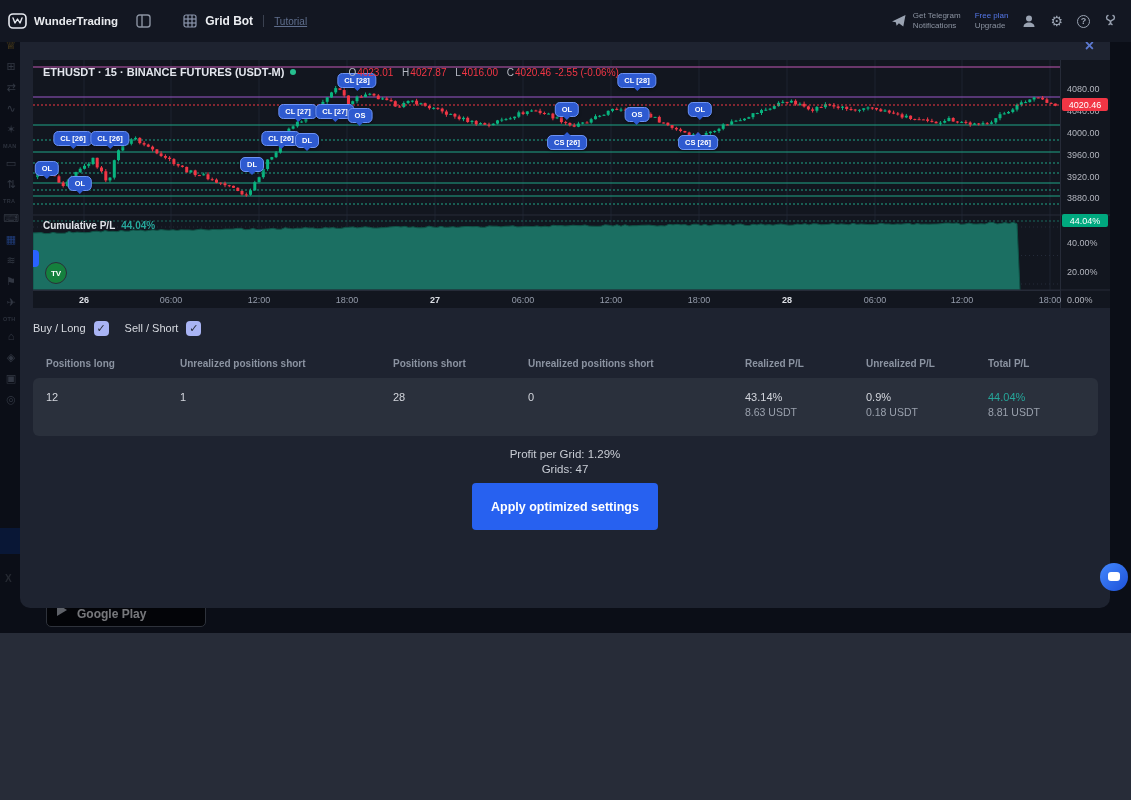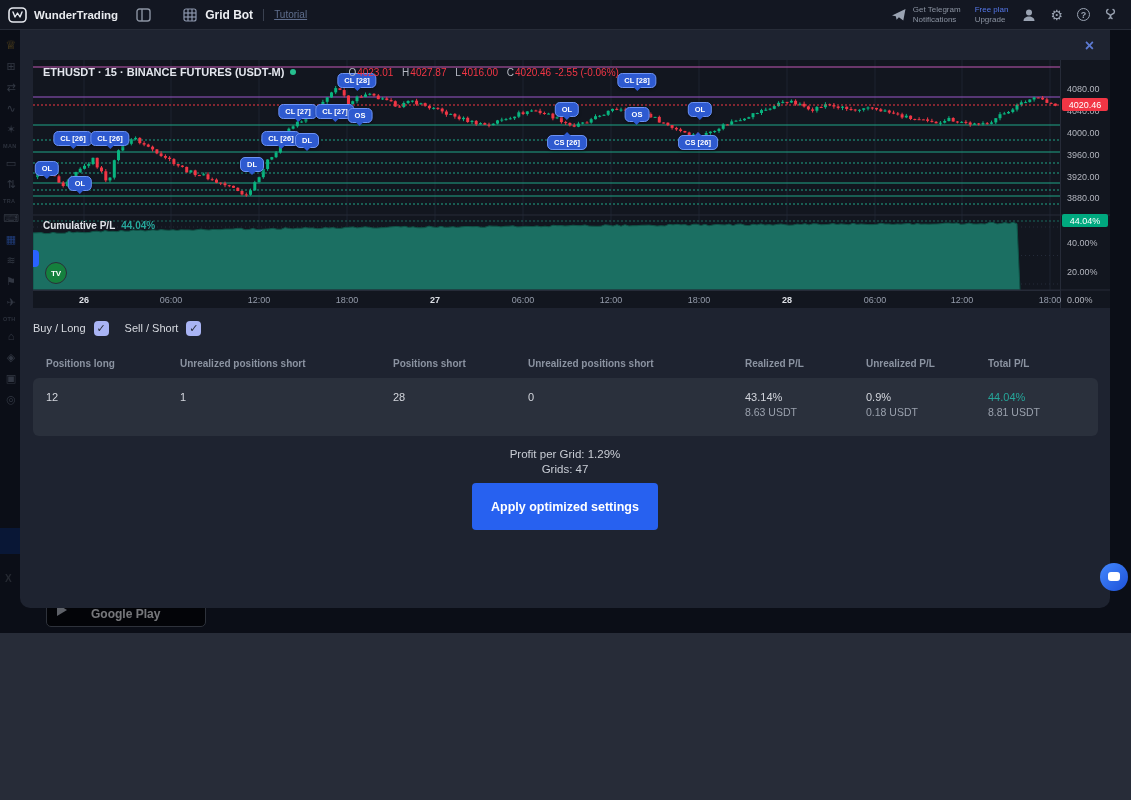--- a/index.html
+++ b/index.html
@@ -1,20 +1,20 @@
 <!DOCTYPE html>
 <html><head>
 <meta charset="utf-8">
 <style>
 *{margin:0;padding:0;box-sizing:border-box;}
 html,body{width:1131px;height:800px;overflow:hidden;}
 body{background:#272c38;font-family:"Liberation Sans","DejaVu Sans",sans-serif;position:relative;color:#d1d4dc;}
 
 
-.topbar{position:absolute;top:0;left:0;width:1131px;height:29px;background:#131722;display:flex;align-items:center;z-index:6;}
+.topbar{position:absolute;top:0;left:0;width:1131px;height:42px;background:#131722;display:flex;align-items:center;z-index:6;}
 .logo{margin-left:8px;}
 .brand{margin-left:7px;font-size:11.5px;font-weight:bold;color:#e8eaee;}
 .panel-toggle{margin-left:18px;}
 .gridbot-ic{margin-left:32px;}
 .page-title{margin-left:8px;font-size:12px;font-weight:bold;color:#eceef2;}
 .tb-sep{width:1px;height:12px;background:#3a4150;margin:0 10px;}
 .tutorial{font-size:10px;color:#5f6e8d;text-decoration:underline;cursor:pointer;}
 .tb-spacer{flex:1;}
 .tg-ic{margin-right:6px;}
 .tg-text{font-size:8px;line-height:1.2;color:#8b93a1;margin-right:14px;}
@@ -32,21 +32,21 @@
 
 .sidebar{position:absolute;left:0;top:0;width:22px;height:100%;background:#131722;z-index:1;padding-top:5px;}
 .sb-icon{height:21px;line-height:21px;text-align:center;font-size:11px;color:#667080;cursor:pointer;}
 .sb-icon.gold{color:#cfa02a;font-size:12px;}
 .sb-icon.active{color:#3e7bfa;}
 .sb-label{height:13px;line-height:13px;font-size:5.5px;letter-spacing:.3px;color:#5a6373;padding-left:3px;font-weight:bold;}
 .deposit-stub{position:absolute;left:0;top:498px;width:20px;height:26px;background:#0e2a66;z-index:1;}
 .x-social{position:absolute;left:5px;top:543px;font-size:10px;font-weight:bold;color:#4c525c;z-index:1;}
 
 
-.gplay{position:absolute;left:46px;top:563px;width:160px;height:34px;background:#000;border:1px solid #5f6672;border-radius:5px;display:flex;align-items:center;padding:0 10px;gap:24px;z-index:1;cursor:pointer;}
+.gplay{position:absolute;left:46px;top:563px;width:160px;height:34px;background:#000;border:1px solid #5f6672;border-radius:5px;display:flex;align-items:center;padding:0 10px;gap:10px;z-index:1;cursor:pointer;}
 .play-tri{width:0;height:0;border-left:10px solid #c9ced6;border-top:6px solid transparent;border-bottom:6px solid transparent;}
 .gp-l1{font-size:6.5px;letter-spacing:.6px;color:#cfd3da;}
 .gp-l2{font-size:12px;font-weight:bold;color:#fff;margin-top:1px;}
 
 
 .chat-fab{position:absolute;left:1100px;top:533px;width:28px;height:28px;border-radius:50%;background:linear-gradient(135deg,#4388fd,#1d50d8);z-index:4;cursor:pointer;}
 .chat-fab::after{content:"";position:absolute;left:8px;top:9px;width:12px;height:9px;border-radius:3px;background:#fff;}
 
 
 .modal{position:absolute;left:20px;top:0;width:1090px;height:578px;background:#1e2330;border-radius:0 0 10px 10px;z-index:3;}

